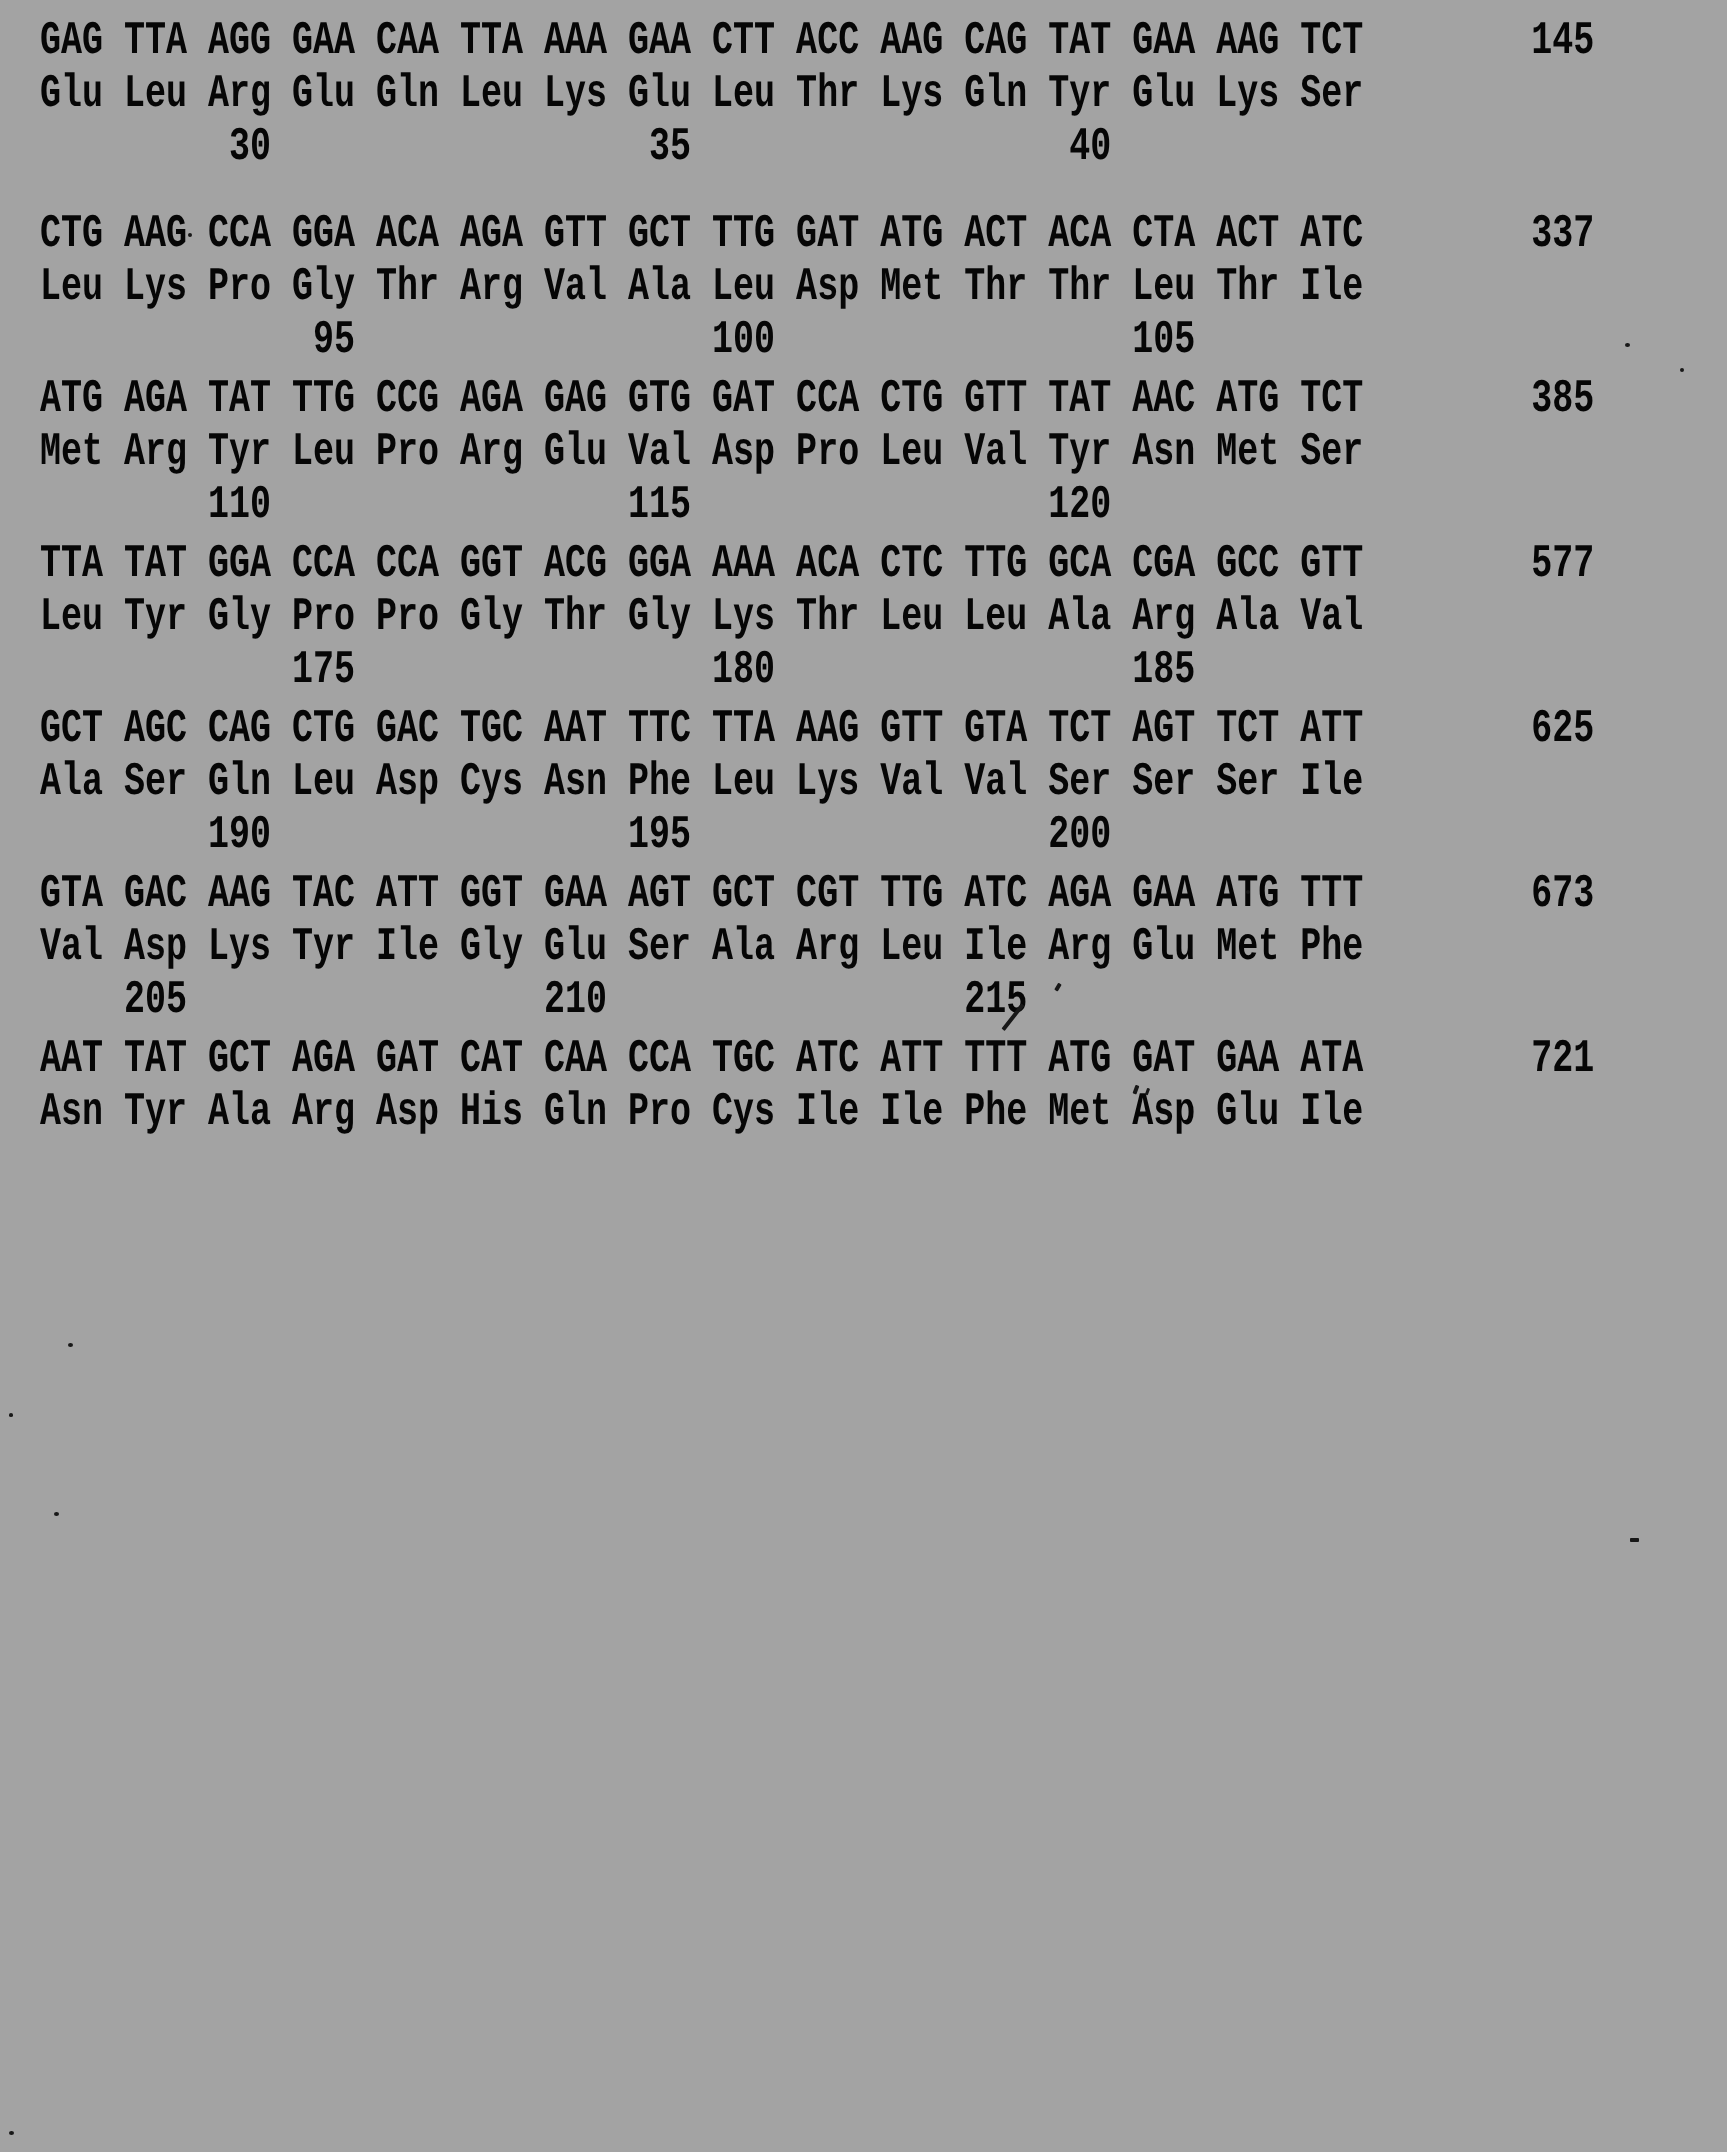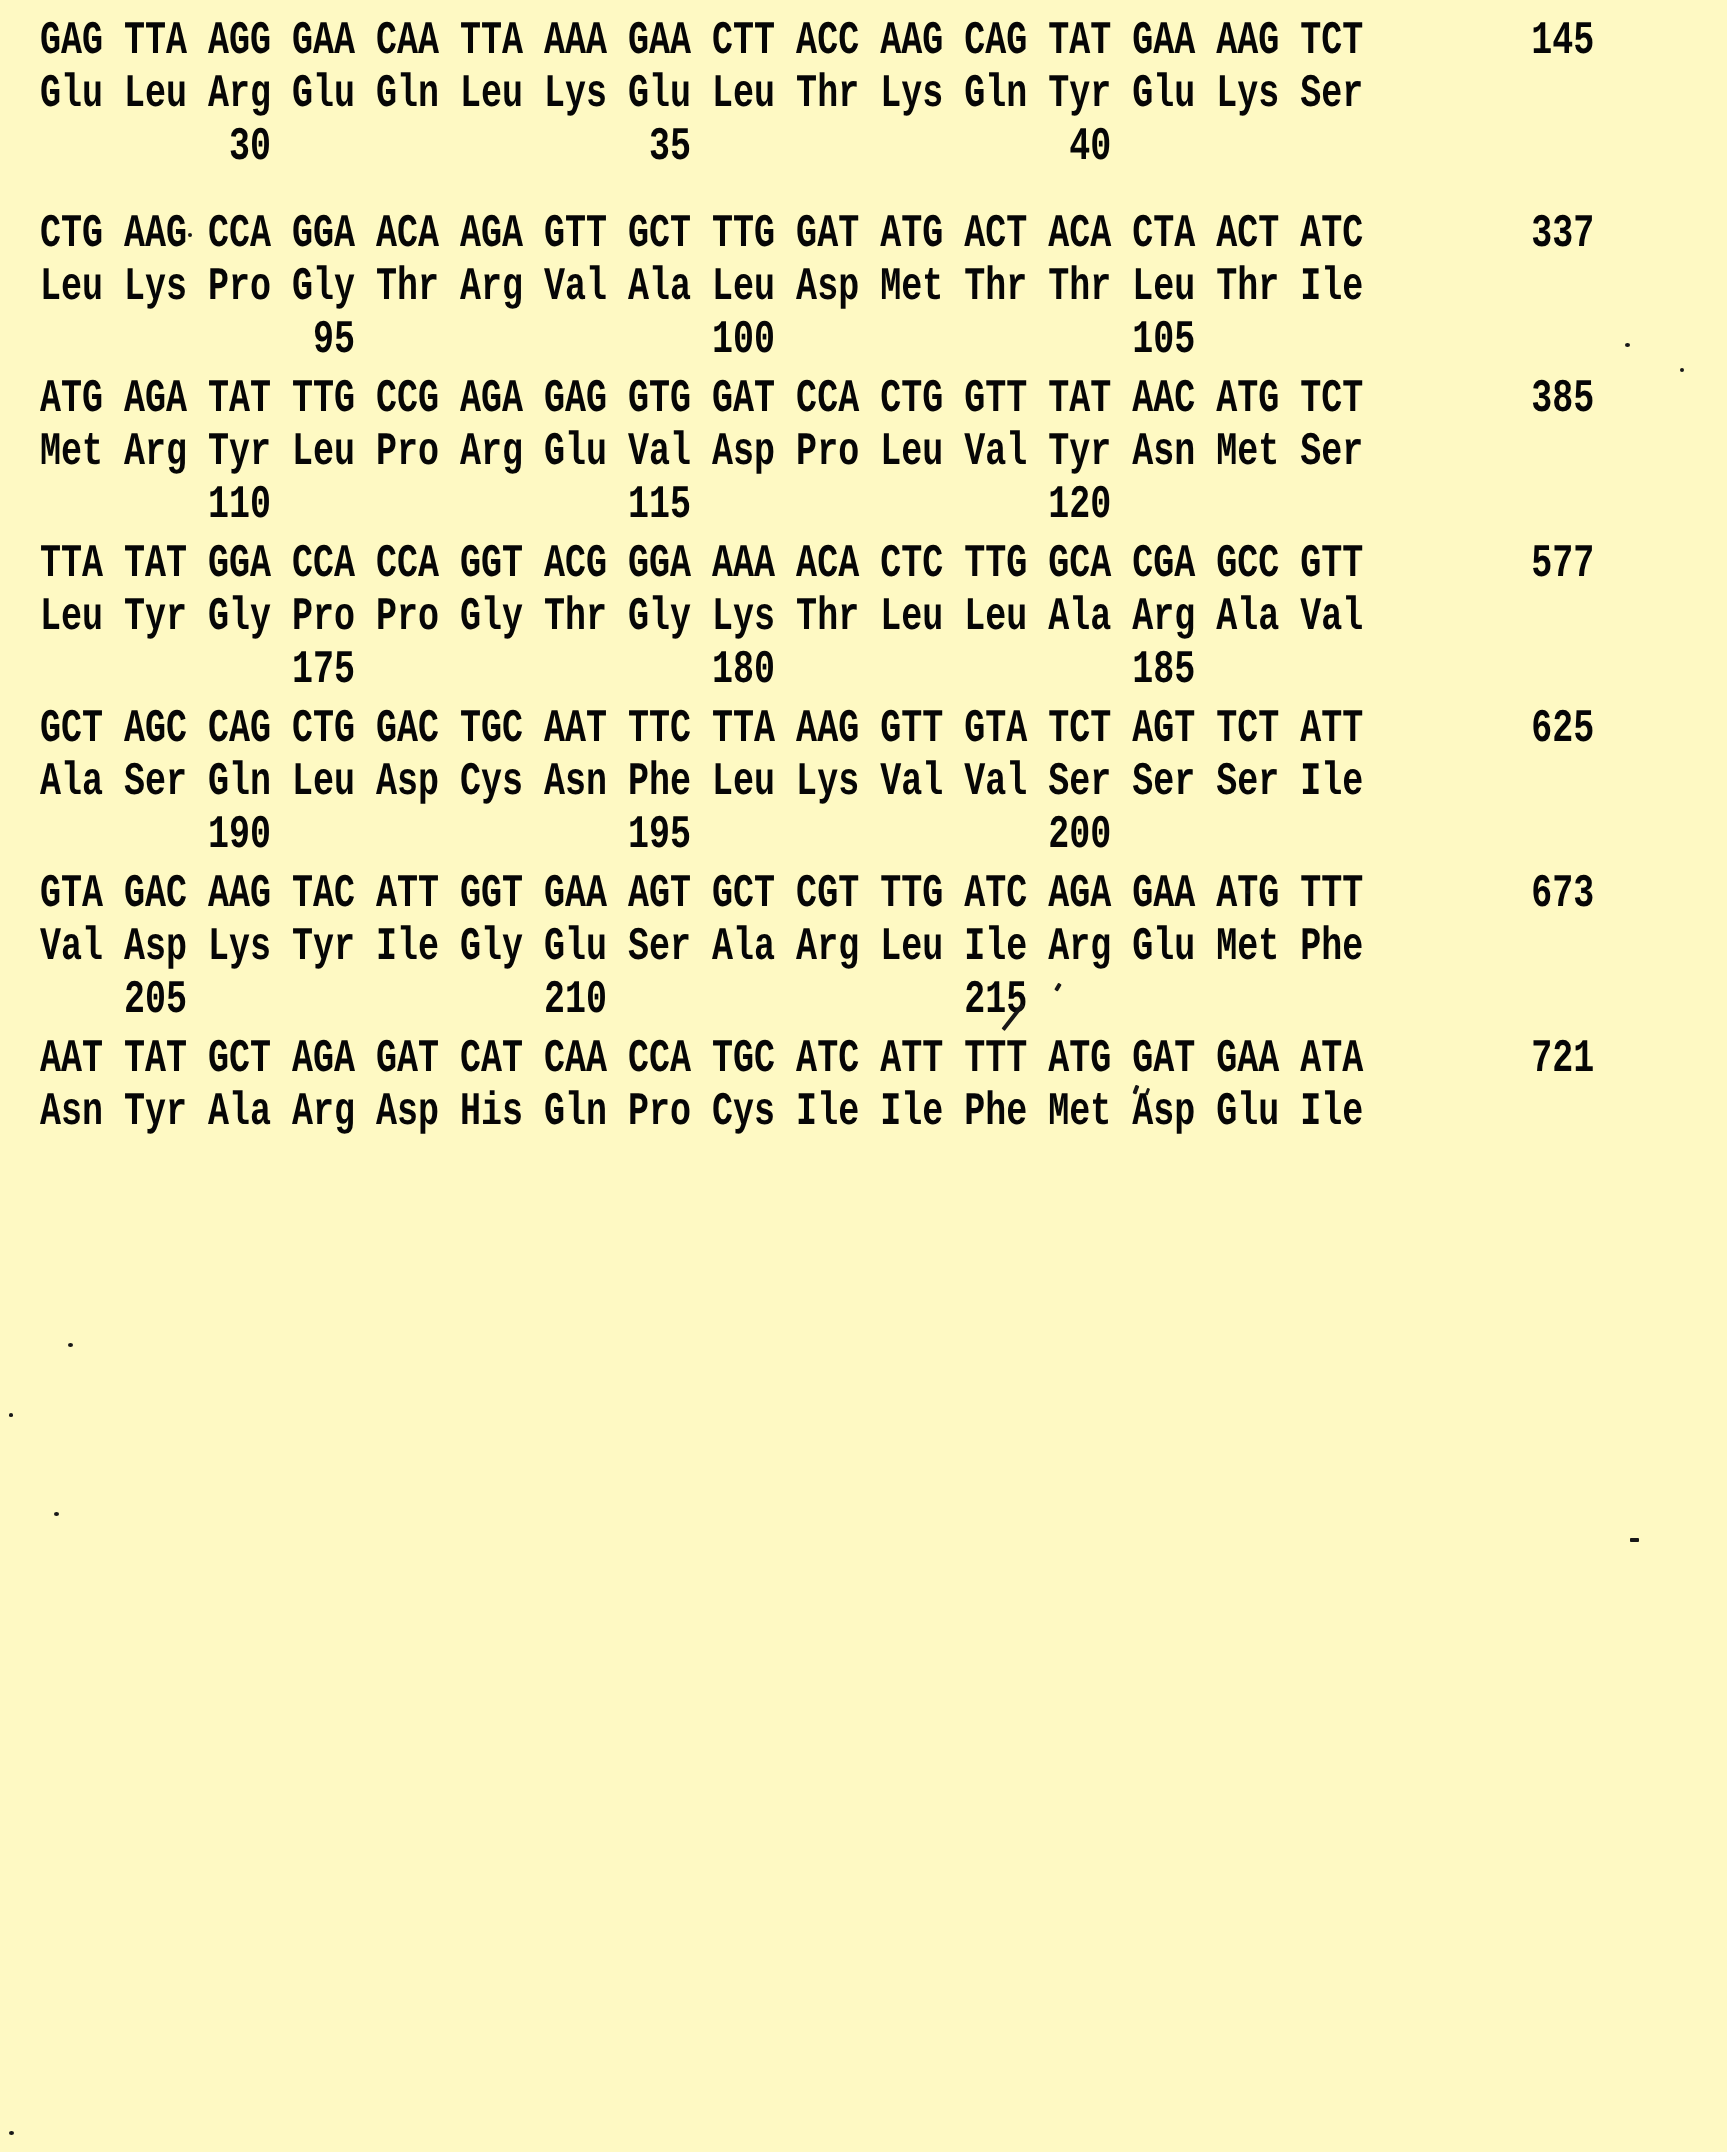--- a/index.html
+++ b/index.html
@@ -1,21 +1,21 @@
 <!DOCTYPE html>
 <html style="font-size:14px"><head>
 <meta charset="utf-8">
 <style>
   html,body{margin:0;padding:0;}
   body{
     width:1728px;height:2152px;overflow:hidden;position:relative;
     background:#ffffff;
     font-family:"Liberation Mono","DejaVu Sans Mono",monospace;
   }
-  .page{position:absolute;inset:0;background:#fef9c3;color:#040404;text-decoration:underline;}
+  .page{position:absolute;inset:0;background:#a3a3a3;color:#040404;text-decoration:underline;}
   #listing{position:absolute;left:40px;top:14px;}
   .seq-block{height:165px;}
   .seq-block.gap-after{margin-bottom:28px;}
   .scale{transform:scaleY(1.33);transform-origin:0 0;}
   pre.line{
     margin:0;
     font-family:"Liberation Mono","DejaVu Sans Mono",monospace;
     font-weight:700;
     font-size:35px;
     line-height:40px;

